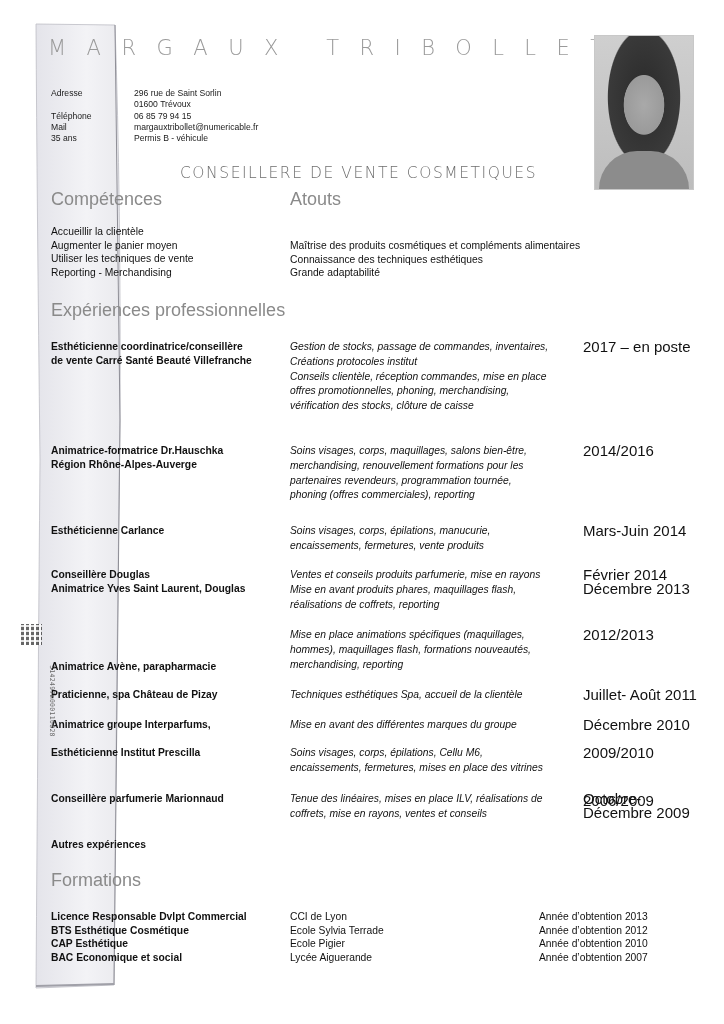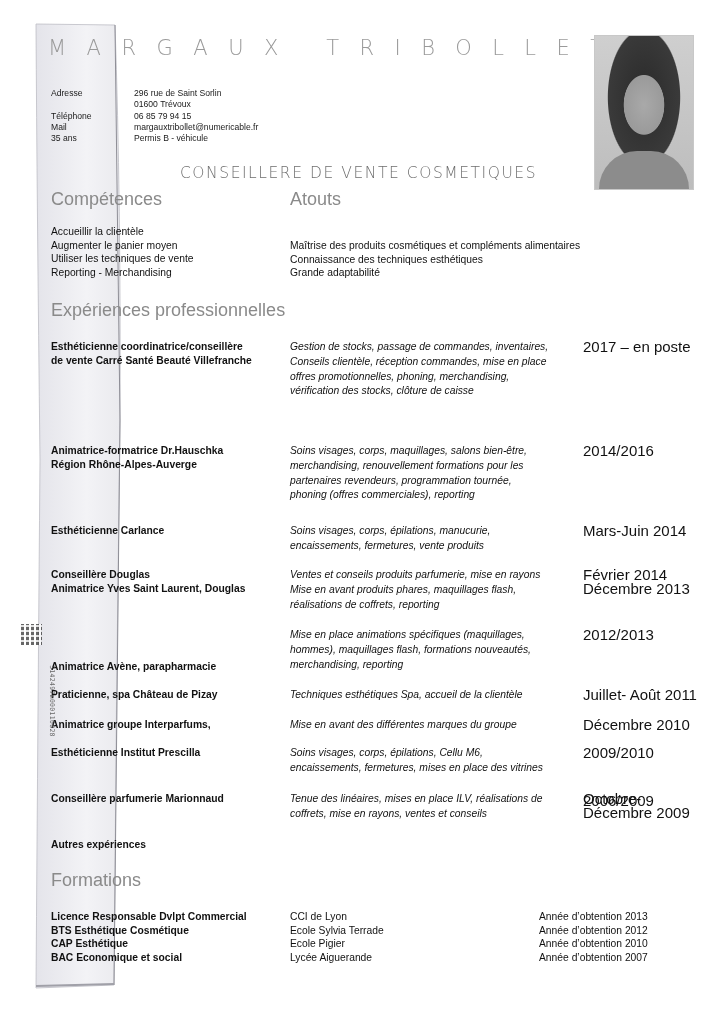--- a/index.html
+++ b/index.html
@@ -121,20 +121,21 @@
 </div>
 
 <div class="abs h2" style="left:51px; top:300px;">Expériences professionnelles</div>
 <div id="exp-container">
     <div class="abs exp-title" style="top: 340px;">
       <div>Esthéticienne coordinatrice/conseillère</div>
       <div>de vente Carré Santé Beauté Villefranche</div>
     </div>
     <div class="abs exp-desc" style="top: 340px;">
       <div>Gestion de stocks, passage de commandes, inventaires,</div>
+      <div>Créations protocoles institut</div>
       <div>Conseils clientèle, réception commandes, mise en place</div>
       <div>offres promotionnelles, phoning,  merchandising,</div>
       <div>vérification des stocks, clôture de caisse</div>
     </div>
     <div class="abs exp-date" style="top: 340px;">
       <div>2017 – en poste</div>
     </div>
     <div class="abs exp-title" style="top: 444px;">
       <div>Animatrice-formatrice Dr.Hauschka</div>
       <div>Région Rhône-Alpes-Auverge</div>

